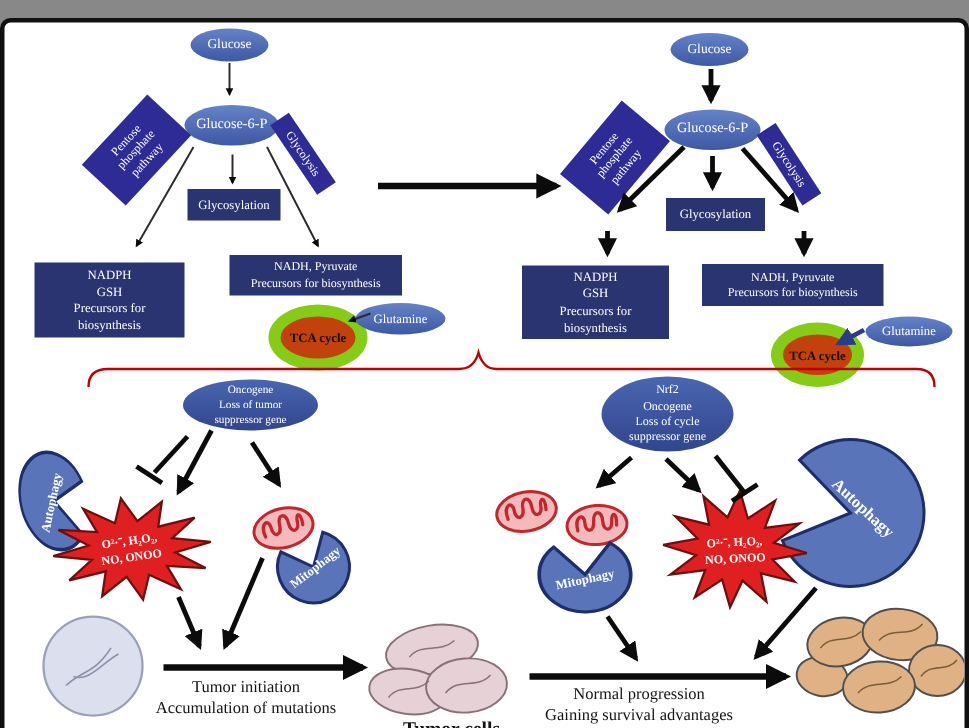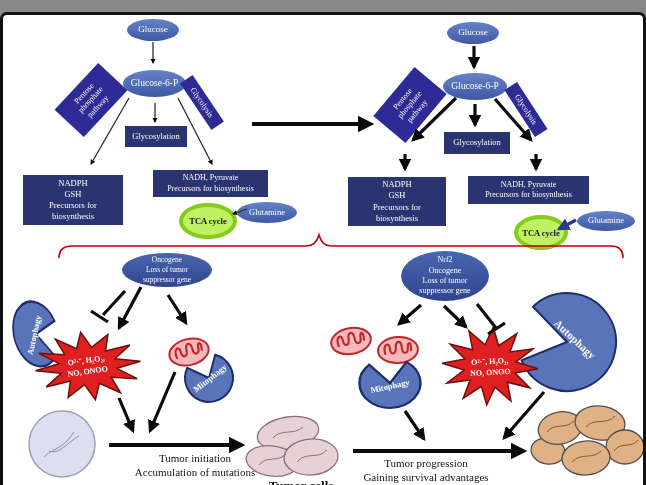--- a/index.html
+++ b/index.html
@@ -19,21 +19,21 @@
     text-align:center;color:#fff;background:#2a3470;
     font-size:8.5px;line-height:1.3;white-space:pre-line;
   }
   .ibox{
     position:absolute;display:flex;align-items:center;justify-content:center;
     text-align:center;color:#fff;background:#2e2b96;
     font-size:8px;line-height:1.15;white-space:pre-line;
   }
   .tca{
     position:absolute;display:flex;align-items:center;justify-content:center;
-    text-align:right;color:#111;background:#bef264;border:4px solid #84cc16;
+    text-align:right;color:#111;background:#c2410c;border:8px solid #84cc16;
     border-radius:50%;font-size:8.5px;font-weight:bold;
   }
   .lbl{
     position:absolute;display:flex;align-items:center;justify-content:center;
     text-align:center;color:#141414;white-space:pre-line;
   }
   .wlbl{
     position:absolute;display:flex;align-items:center;justify-content:center;
     text-align:center;color:#fff;font-weight:bold;white-space:pre-line;
   }
@@ -74,21 +74,21 @@
   <div class="nbox" style="left:465px;top:161px;width:121px;height:28px;font-size:8px;">NADH, Pyruvate
 Precursors for biosynthesis</div>
   <div class="tca" style="left:511px;top:200px;width:46px;height:27px;">TCA cycle</div>
   <div class="ebox" style="left:574px;top:196px;width:58px;height:20px;font-size:8.5px;">Glutamine</div>
 
   <div class="ebox" style="left:119px;top:238px;width:90px;height:34px;font-size:7.5px;line-height:1.3;background:linear-gradient(180deg,#4a66b0,#30458e);">Oncogene
 Loss of tumor
 suppressor gene</div>
   <div class="ebox" style="left:398px;top:236px;width:88px;height:50px;font-size:8px;line-height:1.3;background:linear-gradient(180deg,#4a66b0,#30458e);">Nrf2
 Oncogene
-Loss of tumor
+Loss of cycle
 suppressor gene</div>
 
   <svg class="layer" width="640" height="479" viewBox="0 0 640 479">
     <defs>
       <marker id="ah" markerWidth="4.5" markerHeight="4.5" refX="3.2" refY="2" orient="auto">
         <path d="M0 0 L4 2 L0 4 Z" fill="#0b0b0b"></path>
       </marker>
       <marker id="ahBlue" markerWidth="4.5" markerHeight="4.5" refX="3.2" refY="2" orient="auto">
         <path d="M0 0 L4 2 L0 4 Z" fill="#2c3a8c"></path>
       </marker>
@@ -179,19 +179,19 @@
 
   <div class="wlbl" style="left:-4px;top:312px;width:70px;height:16px;font-size:8.5px;transform:rotate(-78deg);">Autophagy</div>
   <div class="wlbl" style="left:170px;top:356px;width:74px;height:14px;font-size:8.5px;transform:rotate(-38deg);">Mitophagy</div>
   <div class="wlbl" style="left:34px;top:335px;width:100px;height:32px;font-size:8px;line-height:1.4;transform:rotate(-8deg);">O²·⁻, H₂O₂,
 NO, ONOO</div>
   <div class="wlbl" style="left:348px;top:364px;width:78px;height:14px;font-size:8.5px;transform:rotate(-12deg);">Mitophagy</div>
   <div class="wlbl" style="left:437px;top:337px;width:100px;height:30px;font-size:8px;line-height:1.4;transform:rotate(-3deg);">O²·⁻, H₂O₂,
 NO, ONOO</div>
   <div class="wlbl" style="left:524px;top:315px;width:96px;height:18px;font-size:11px;transform:rotate(43deg);">Autophagy</div>
 
-  <div class="lbl" style="left:112px;top:436px;width:160px;height:30px;font-size:11px;line-height:1.25;text-align:center;">Tumor initiation
+  <div class="lbl" style="left:81px;top:436px;width:160px;height:30px;font-size:11px;line-height:1.25;text-align:center;">Tumor initiation
 Accumulation of mutations</div>
   <div class="lbl" style="left:248px;top:462px;width:100px;height:17px;font-size:13px;font-weight:600;">Tumor cells</div>
-  <div class="lbl" style="left:328px;top:441px;width:190px;height:30px;font-size:11px;line-height:1.25;">Tumor progression
+  <div class="lbl" style="left:328px;top:441px;width:190px;height:30px;font-size:11px;line-height:1.25;">Normal progression
 Gaining survival advantages</div>
 
 </div>
 
 </body></html>

